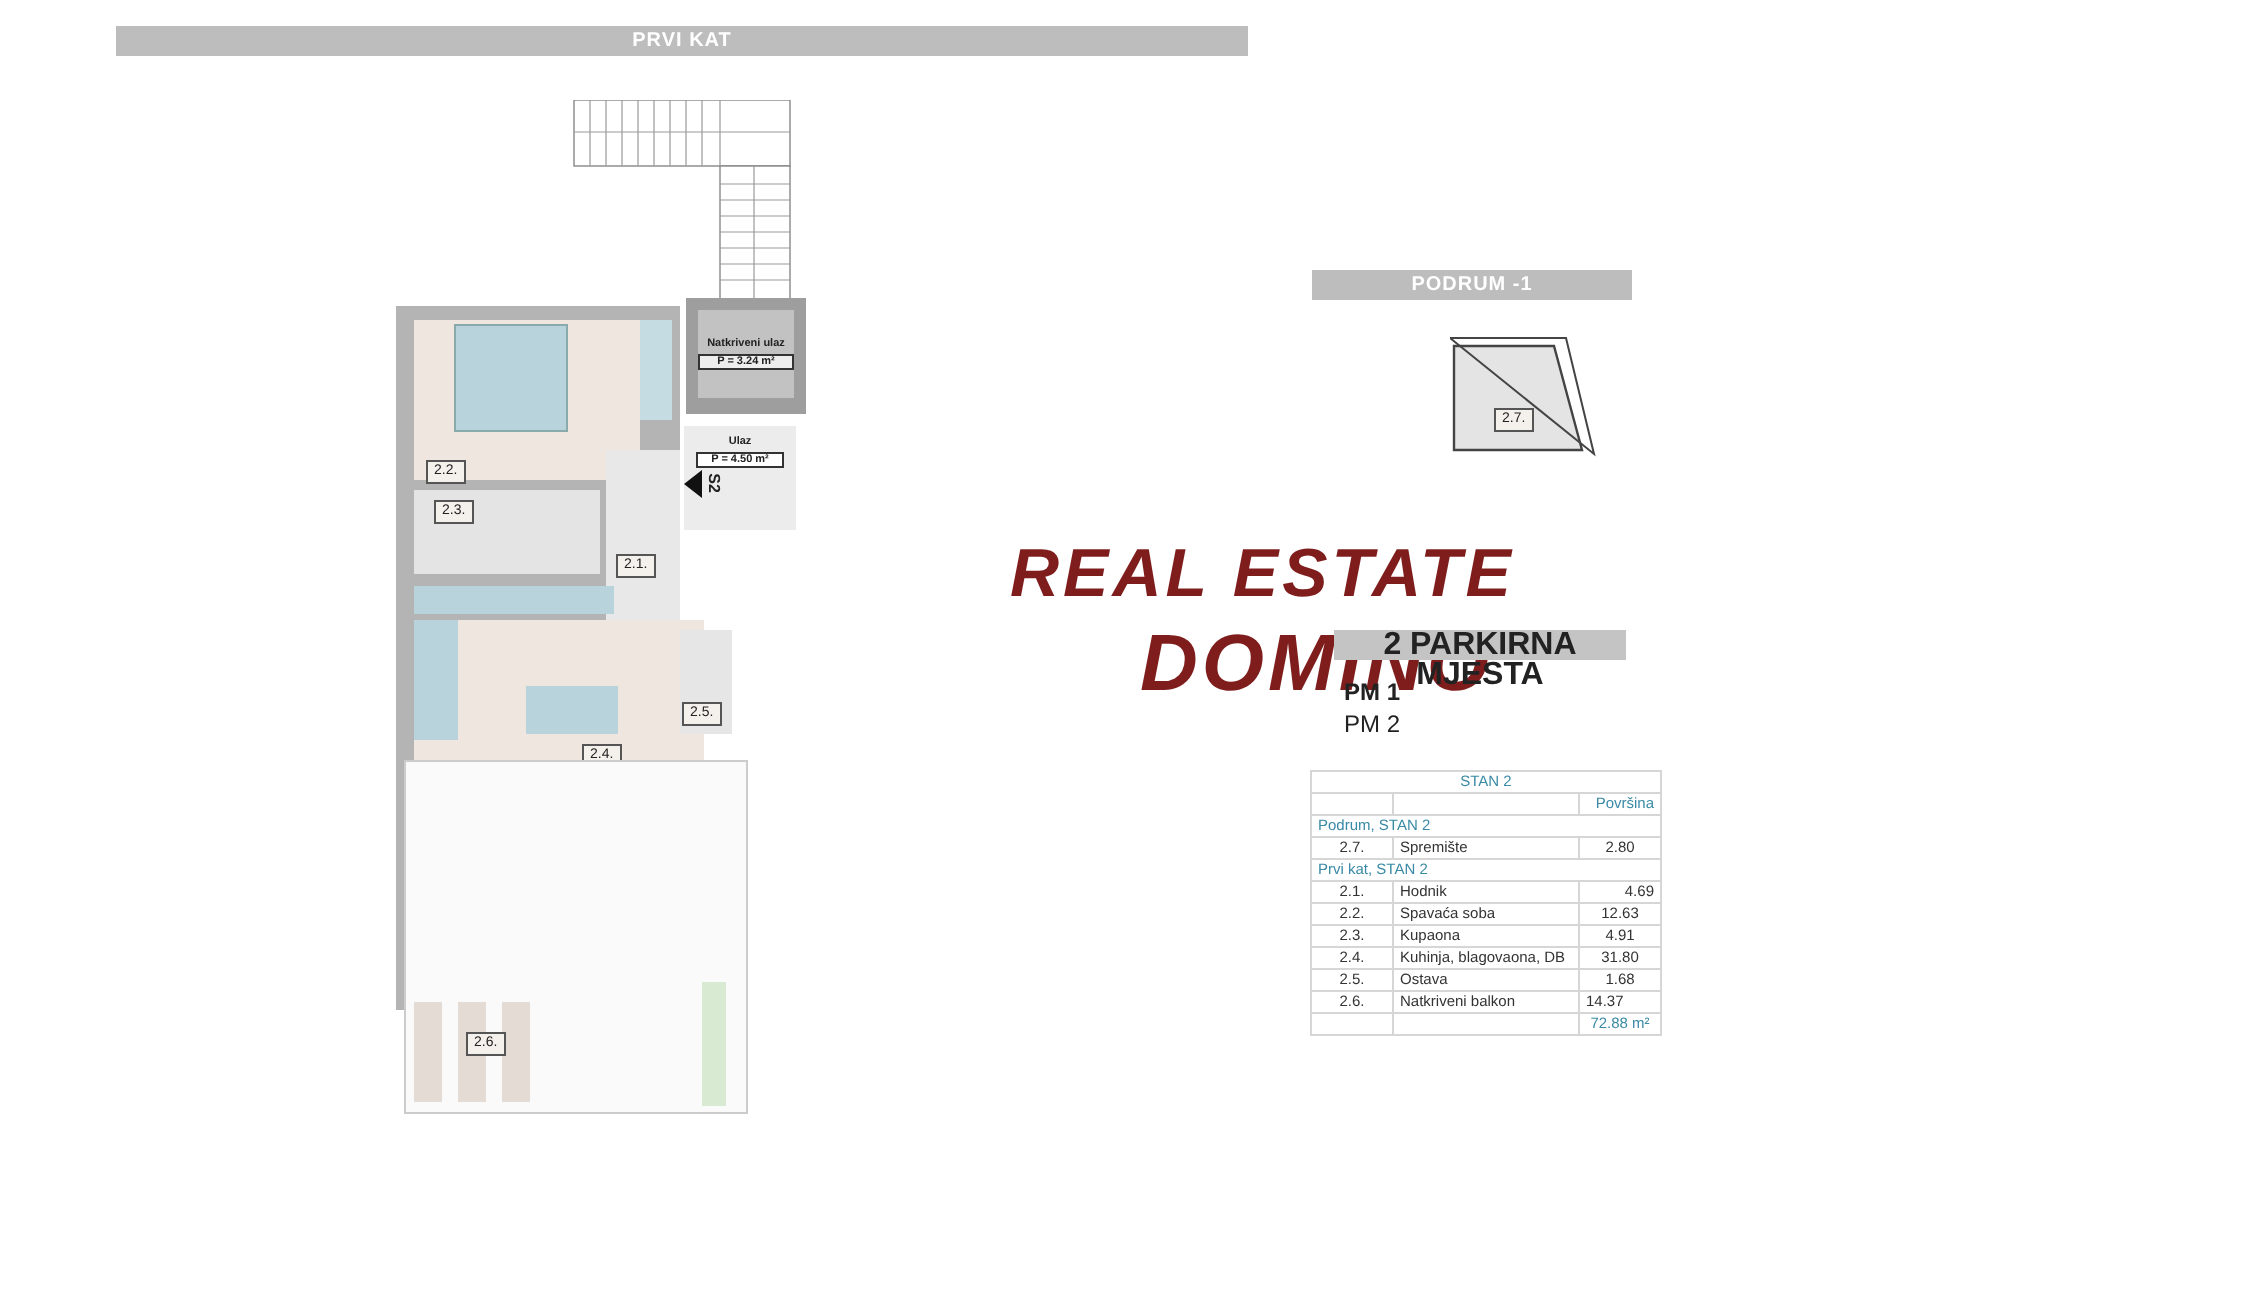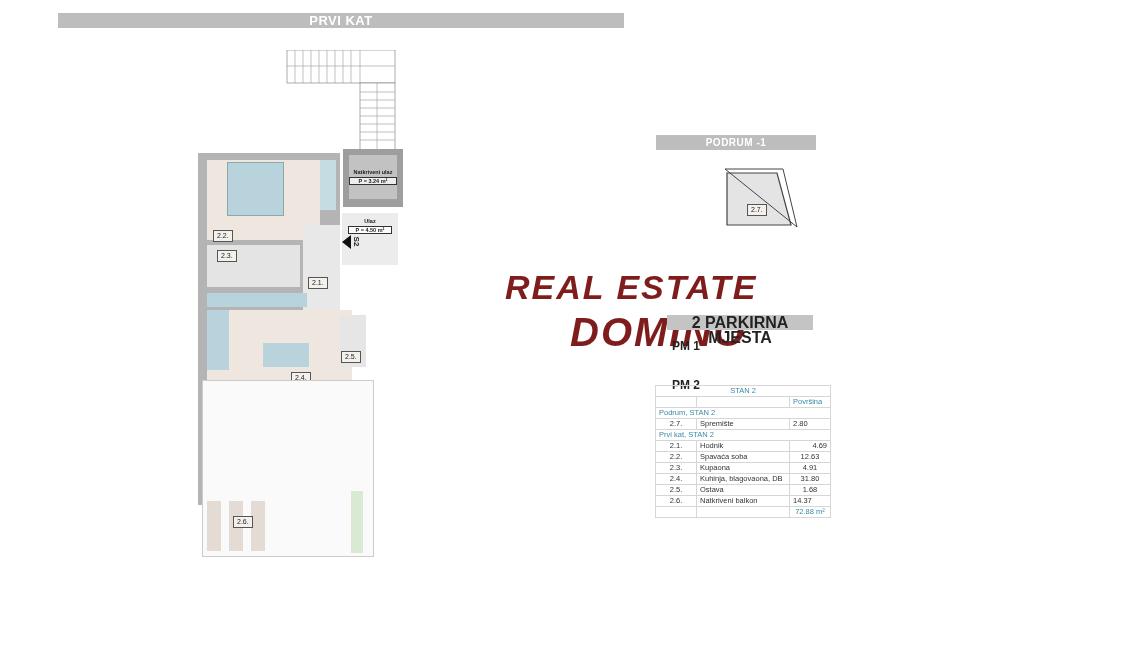--- a/index.html
+++ b/index.html
@@ -9,21 +9,21 @@
   .lbl{position:absolute;background:#f4f1ed;border:1px solid #555;font-size:7px;padding:0 3px;line-height:10px;color:#222;}
   .room{position:absolute;}
   .wm{position:absolute;color:#7f1d1d;font-weight:bold;font-style:italic;letter-spacing:2px;}
   table.area{border-collapse:collapse;font-size:7.5px;color:#333;}
   table.area td{border:1px solid #d6d6d6;padding:0 3px;height:10px;line-height:10px;white-space:nowrap;}
   .teal{color:#3a8aa6;}
 </style>
 </head>
 <body>
 
-<div class="abs banner" style="left:58px;top:13px;width:566px;height:15px;font-size:13px;line-height:15px;">PRVI KAT</div>
+<div class="abs banner" style="left:58px;top:13px;width:566px;height:15px;font-size:10px;line-height:15px;">PRVI KAT</div>
 
 <div class="abs" style="left:190px;top:45px;width:230px;height:520px;">
 
   <svg class="abs" style="left:95px;top:5px;" width="120" height="105" viewBox="0 0 120 105">
     <g stroke="#888" stroke-width="0.7" fill="#fff">
       <rect x="2" y="0" width="108" height="33"></rect>
       <rect x="75" y="33" width="35" height="68"></rect>
     </g>
     <g stroke="#999" stroke-width="0.6">
       <line x1="10" y1="0" x2="10" y2="33"></line>
@@ -107,40 +107,40 @@
 <div class="abs" style="left:725px;top:167px;width:80px;height:62px;">
   <svg width="80" height="62" viewBox="0 0 80 62">
     <polygon points="2,6 52,6 66,58 2,58" fill="#e4e4e4" stroke="#444" stroke-width="1.2"></polygon>
     <polygon points="0,2 58,2 72,60" fill="none" stroke="#444" stroke-width="1"></polygon>
   </svg>
   <div class="lbl" style="left:22px;top:37px;">2.7.</div>
 </div>
 
 <div class="abs" style="left:667px;top:315px;width:146px;height:15px;background:#c4c4c4;color:#222;font-weight:bold;font-size:16px;line-height:15px;text-align:center;">2 PARKIRNA MJESTA</div>
 <div class="abs" style="left:672px;top:339px;font-weight:bold;font-size:12px;">PM 1</div>
-<div class="abs" style="left:672px;top:355px;font-weight:bold;font-size:12px;margin-top:23px;">PM 2</div>
+<div class="abs" style="left:672px;top:355px;font-weight:normal;font-size:12px;">PM 2</div>
 
 <div class="abs" style="left:655px;top:385px;">
   <table class="area">
     <tbody>
         <tr>
           <td colspan="3" class="teal" style="text-align:center;">STAN 2</td>
         </tr>
     <tr>
           <td style="width:34px;"></td>
           <td style="width:86px;"></td>
-          <td class="teal" style="width:34px;">Površina</td>
+          <td class="teal" style="width:34px;text-align:right;">Površina</td>
         </tr>
     <tr>
           <td colspan="3" class="teal">Podrum, STAN 2</td>
         </tr>
     <tr>
       <td style="text-align:center;">2.7.</td>
       <td>Spremište</td>
-      <td style="">2.80</td>
+      <td style="text-align:center;">2.80</td>
     </tr>
     <tr>
           <td colspan="3" class="teal">Prvi kat, STAN 2</td>
         </tr>
     <tr>
       <td style="text-align:center;">2.1.</td>
       <td>Hodnik</td>
       <td style="text-align:right;">4.69</td>
     </tr>
     <tr>

